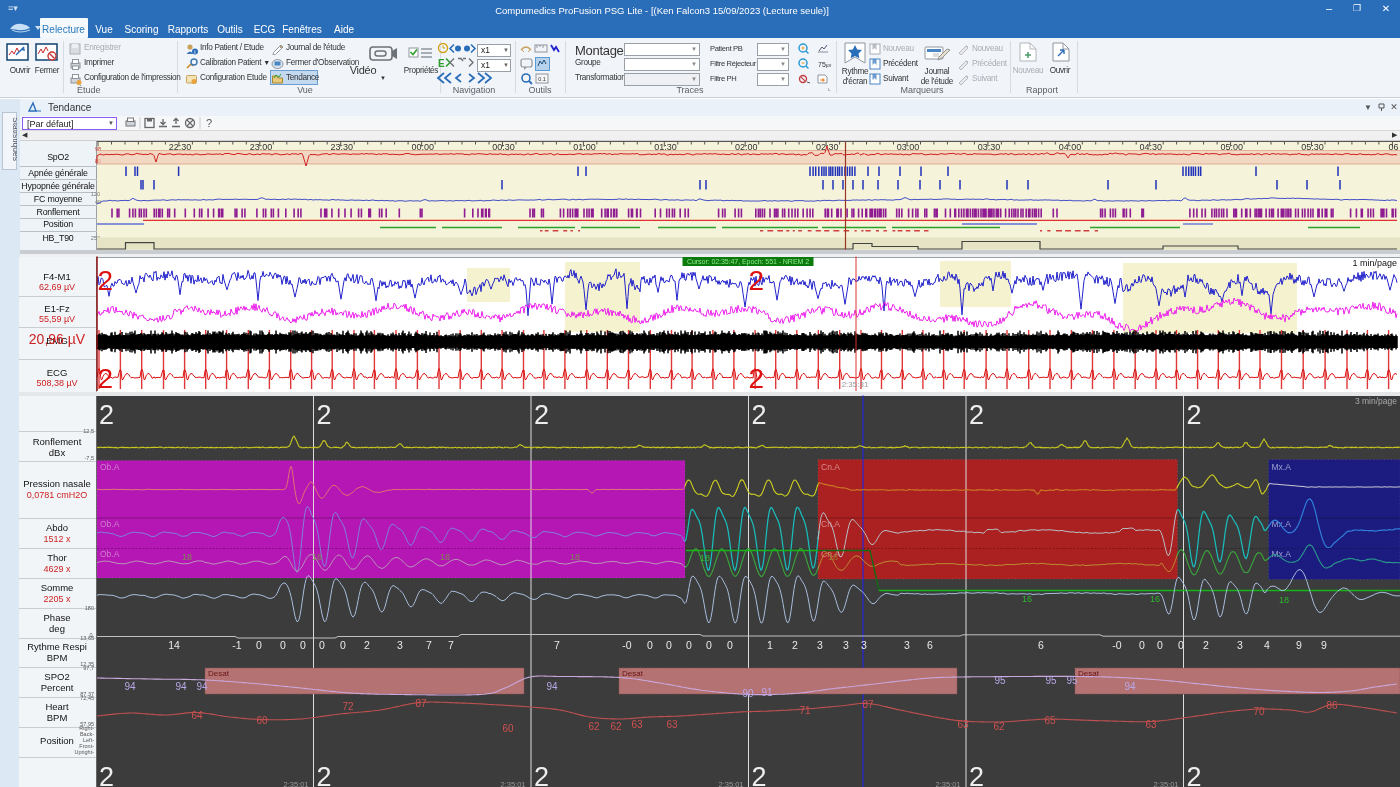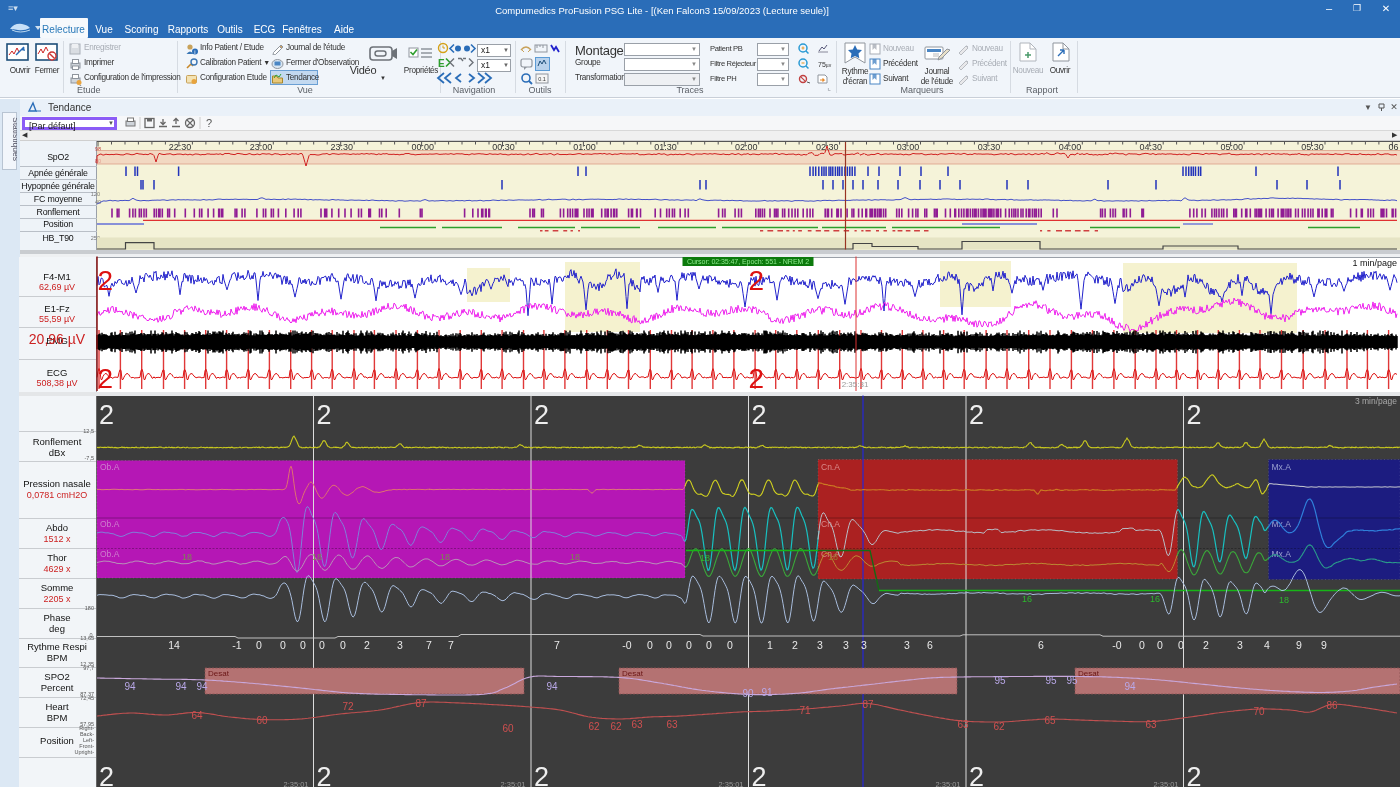--- a/index.html
+++ b/index.html
@@ -252,21 +252,21 @@
 <svg class="abs" style="left:27px;top:101px" width="16" height="12">
     <path d="M2 10 l4 -8 3 8z" fill="none" stroke="#2a6db8" stroke-width="1.4"></path>
     <path d="M9 10 h5" stroke="#2a6db8"></path>
   </svg>
 <div class="abs lbl" style="left:1368px;top:107px;color:#555;font-size:8px">▼</div>
 <svg class="abs" style="left:1377px;top:103px" width="9" height="9">
     <path d="M2 1 h5 v4 h-5z M4.5 5 v3" stroke="#555" fill="none"></path>
   </svg>
 <div class="abs lbl" style="left:1394px;top:107px;color:#555;font-size:9px">✕</div>
 <div class="abs" style="left:20px;top:116px;width:1380px;height:15px;background:#f6f7f9;border-bottom:1px solid #d8d8d8"></div>
-<div class="abs" style="left:22px;top:116.5px;width:95px;height:13px;background:#fff;border:3px solid #8b5cf6;font-size:9px;color:#222;padding:1px 0 0 4px">[Par défaut]</div>
+<div class="abs" style="left:22px;top:116.5px;width:95px;height:13px;background:#fff;border:1px solid #8b5cf6;font-size:9px;color:#222;padding:1px 0 0 4px">[Par défaut]</div>
 <div class="abs" style="left:108px;top:120px;font-size:6px;color:#555">▼</div>
 <svg class="abs" style="left:124px;top:116px" width="100" height="14">
 <rect x="2" y="5" width="9" height="5" fill="#cfd4da" stroke="#777"></rect>
     <rect x="3.5" y="2" width="6" height="3.5" fill="#fff" stroke="#777"></rect>
 <line x1="16" y1="1" x2="16" y2="13" stroke="#ccc"></line>
 <rect x="21" y="2.5" width="9" height="9" fill="none" stroke="#666" stroke-width="1.3"></rect>
     <rect x="23" y="2.5" width="5" height="3" fill="#666"></rect>
 <path d="M39 3 v5 M36.5 6 l2.5 2.5 2.5 -2.5 M35 10.5 h8" stroke="#666" stroke-width="1.3" fill="none"></path>
 <path d="M52 8 v-5 M49.5 5 l2.5 -2.5 2.5 2.5 M48 10.5 h8" stroke="#666" stroke-width="1.3" fill="none"></path>
 <circle cx="66" cy="7" r="4.5" fill="none" stroke="#666" stroke-width="1.3"></circle>

